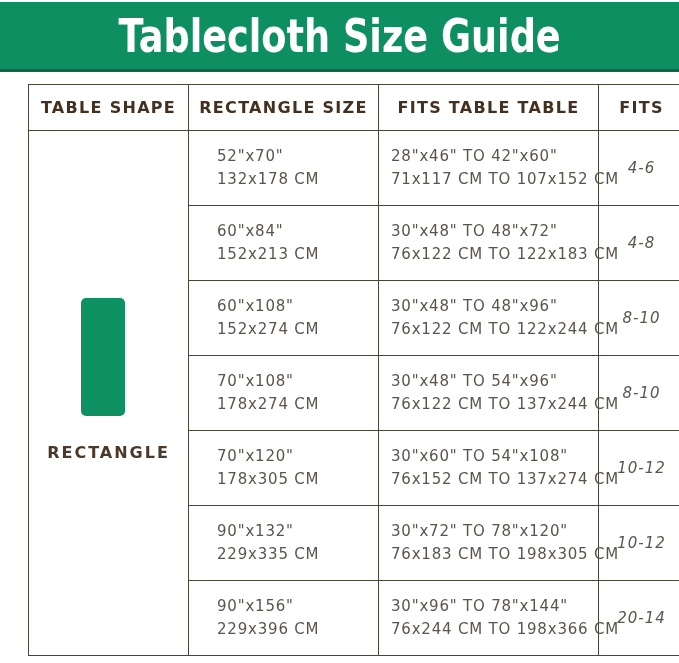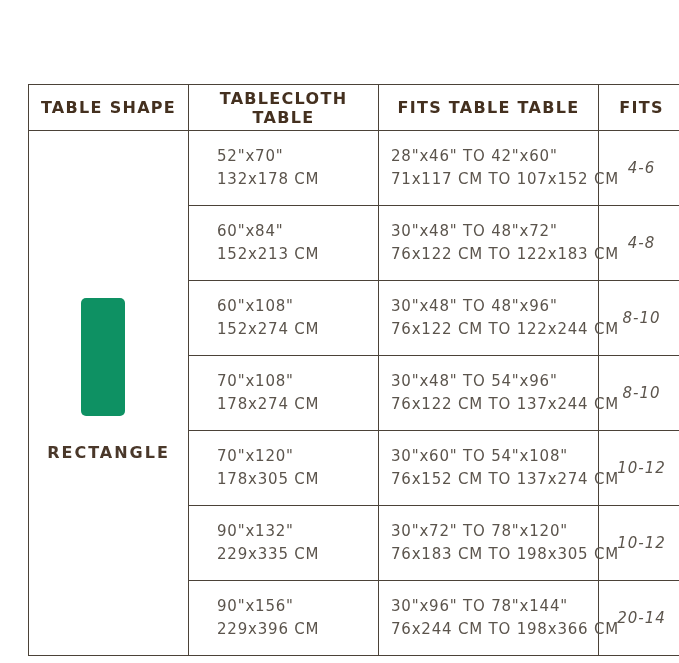--- a/index.html
+++ b/index.html
@@ -104,32 +104,35 @@
     letter-spacing: 2px;
     color: #4a382a;
     white-space: nowrap;
   }
 </style>
 </head>
 <body>
 
 <div class="page">
 
+  <div class="banner">
+    <h1 class="banner-title">Tablecloth Size Guide</h1>
+  </div>
 
   <table class="size-table">
     <colgroup>
       <col style="width:160px">
       <col style="width:190px">
       <col style="width:220px">
       <col style="width:86px">
     </colgroup>
     <thead>
       <tr>
         <th>TABLE SHAPE</th>
-        <th>TABLECLOTH TABLE</th>
+        <th>RECTANGLE SIZE</th>
         <th>FITS TABLE TABLE</th>
         <th>FITS</th>
       </tr>
     </thead>
     <tbody id="table-body">
         <tr>
           <td class="shape-cell" rowspan="7">
             <div class="shape-group">
               <div class="shape-rect"></div>
               <div class="shape-label">RECTANGLE</div>

